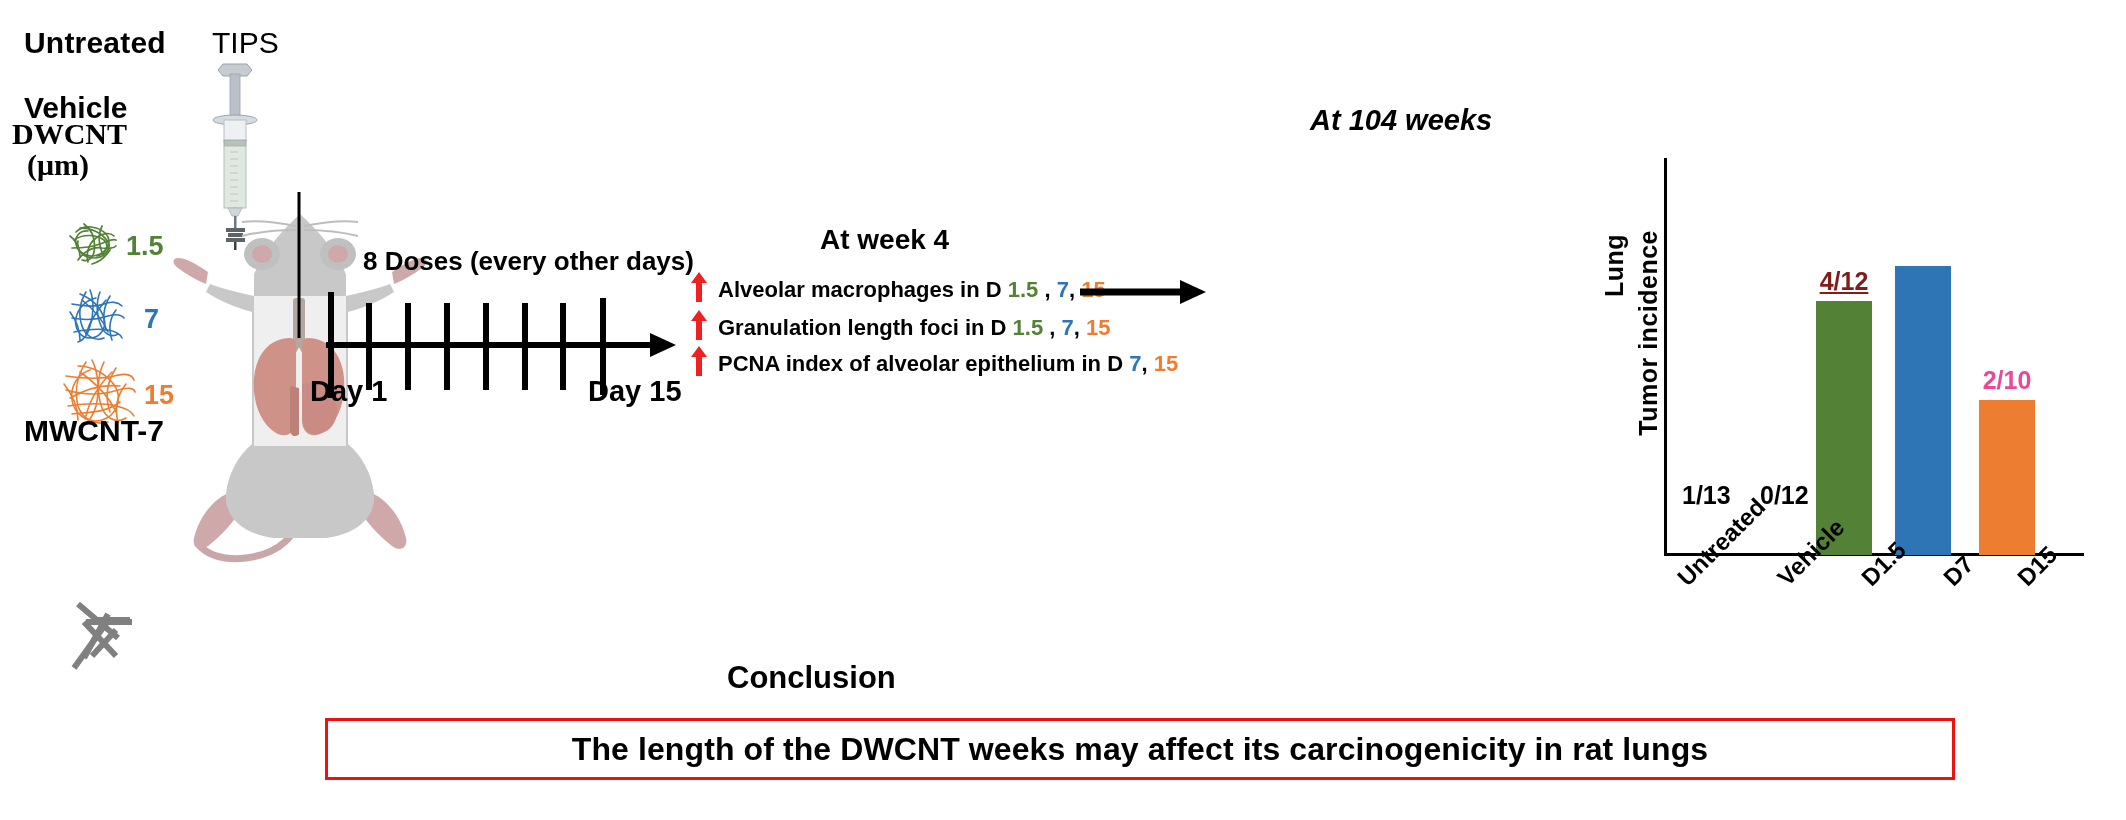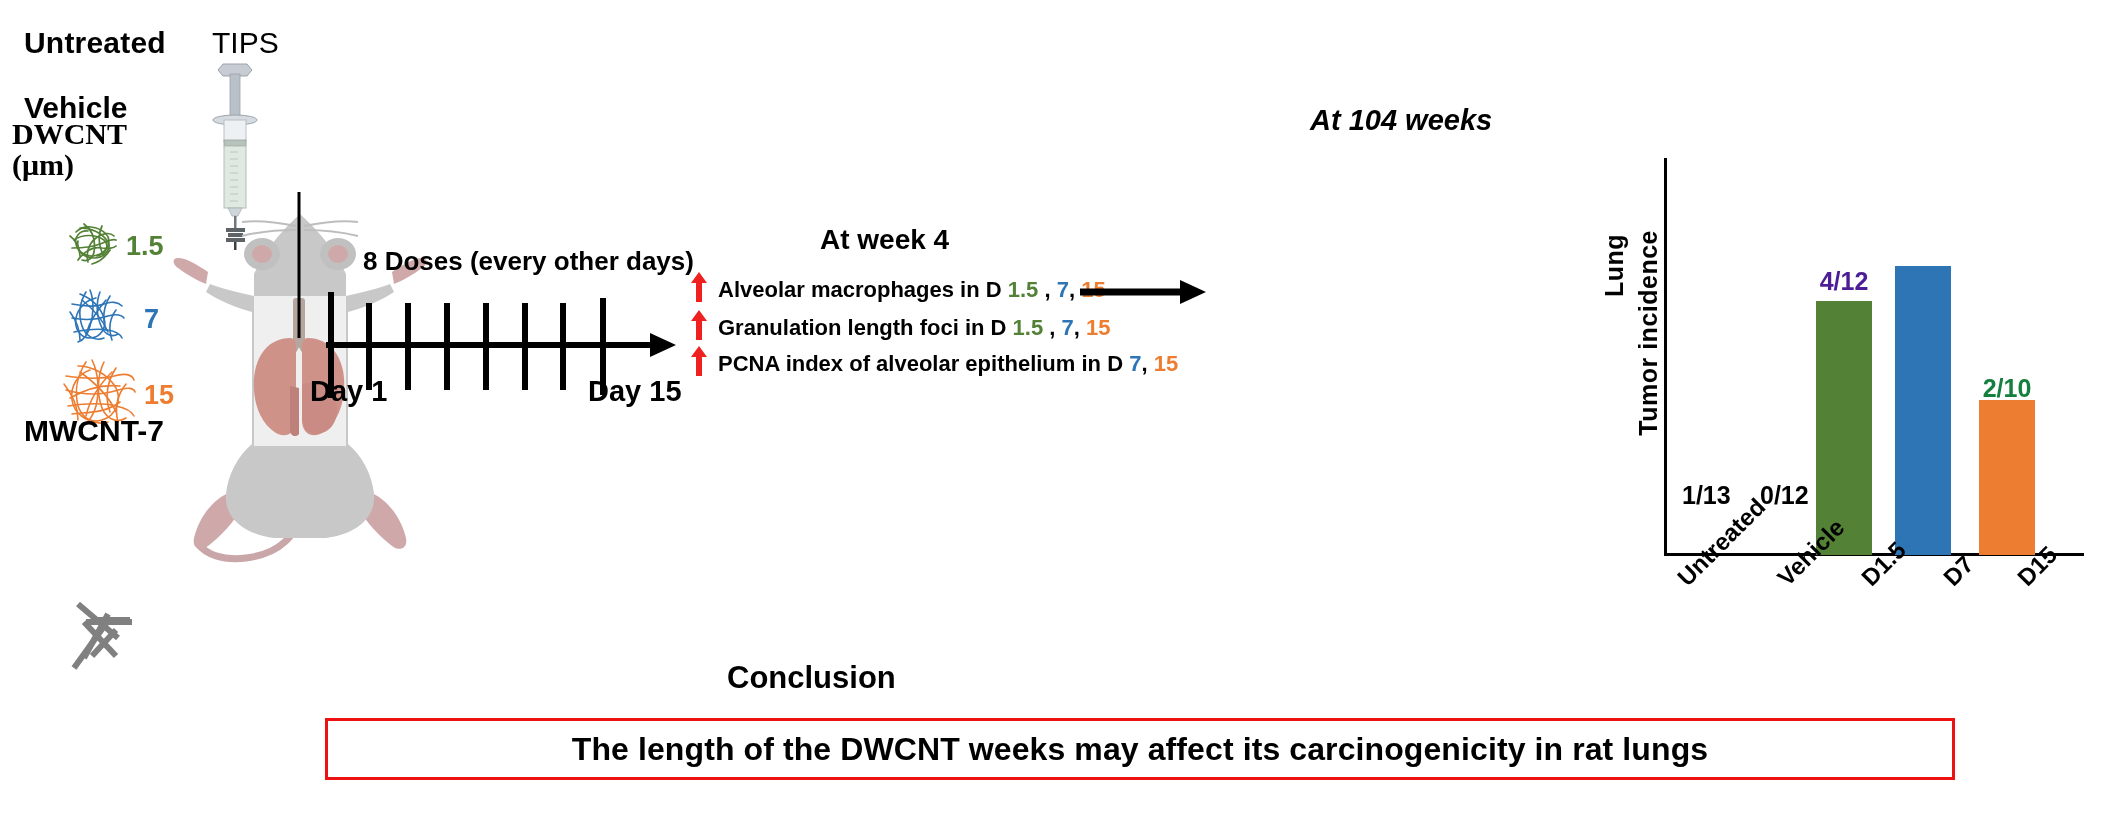--- a/index.html
+++ b/index.html
@@ -4,21 +4,21 @@
 <style>
   html,body{margin:0;padding:0;background:#ffffff;}
   body{width:2126px;height:820px;position:relative;overflow:hidden;
        font-family:"Liberation Sans","DejaVu Sans",sans-serif;color:#000;}
   .abs{position:absolute;}
 
   
   #legend-untreated{left:24px;top:26px;font-size:30px;font-weight:bold;letter-spacing:.2px;}
   #legend-vehicle  {left:24px;top:91px;font-size:30px;font-weight:bold;}
   #legend-dwcnt    {left:12px;top:118px;font-size:30px;font-weight:bold;line-height:31px;width:220px;font-family:Liberation Serif, serif;}
-  #legend-dwcnt .um{display:block;}
+  #legend-dwcnt .um{display:block;margin-left:15px;}
 
   .fiber-row{position:absolute;display:flex;align-items:center;}
   .fiber-row .num{font-size:27px;font-weight:bold;margin-left:6px;}
   #fiber-row-15  {left:66px;top:218px;}
   #fiber-row-7   {left:66px;top:288px;}
   #fiber-row-15b {left:62px;top:358px;}
 
   #legend-mwcnt{left:24px;top:414px;font-size:30px;font-weight:bold;}
   #mwcnt-icon{left:40px;top:600px;}
 
@@ -321,31 +321,31 @@
 <div id="yaxis-line"></div>
 <div id="xaxis-line"></div>
 
 <div id="plot">
 
   <div class="zero-label" style="left:18px;bottom:45px;">1/13</div>
 
   <div class="zero-label" style="left:96px;bottom:45px;">0/12</div>
 
   <div class="bar-wrap" style="left:152px;height:254px;">
-    <div class="bar-label" style="top:-34px;color:#4c1d95;">4/12</div>
+    <div class="bar-label" style="top:-34px;color:#7f1d1d;text-decoration:underline;">4/12</div>
     <div class="bar" style="width:56px;height:254px;background:#538135;"></div>
   </div>
 
   <div class="bar-wrap" style="left:231px;height:203px;">
     <div class="bar-label" style="top:-34px;color:#2E75B6;">3/8</div>
     <div class="bar" style="width:56px;height:289px;background:#2E75B6;"></div>
   </div>
 
   <div class="bar-wrap" style="left:315px;height:155px;">
-    <div class="bar-label" style="top:-34px;color:#15803d;margin-top:8px;">2/10</div>
+    <div class="bar-label" style="top:-34px;color:#ec4899;">2/10</div>
     <div class="bar" style="width:56px;height:155px;background:#ED7D31;"></div>
   </div>
 </div>
 
 <div class="xtick" style="left:1672px;top:572px;">Untreated</div>
 <div class="xtick" style="left:1772px;top:572px;">Vehicle</div>
 <div class="xtick" style="left:1856px;top:572px;">D1.5</div>
 <div class="xtick" style="left:1938px;top:572px;">D7</div>
 <div class="xtick" style="left:2012px;top:572px;">D15</div>
 

